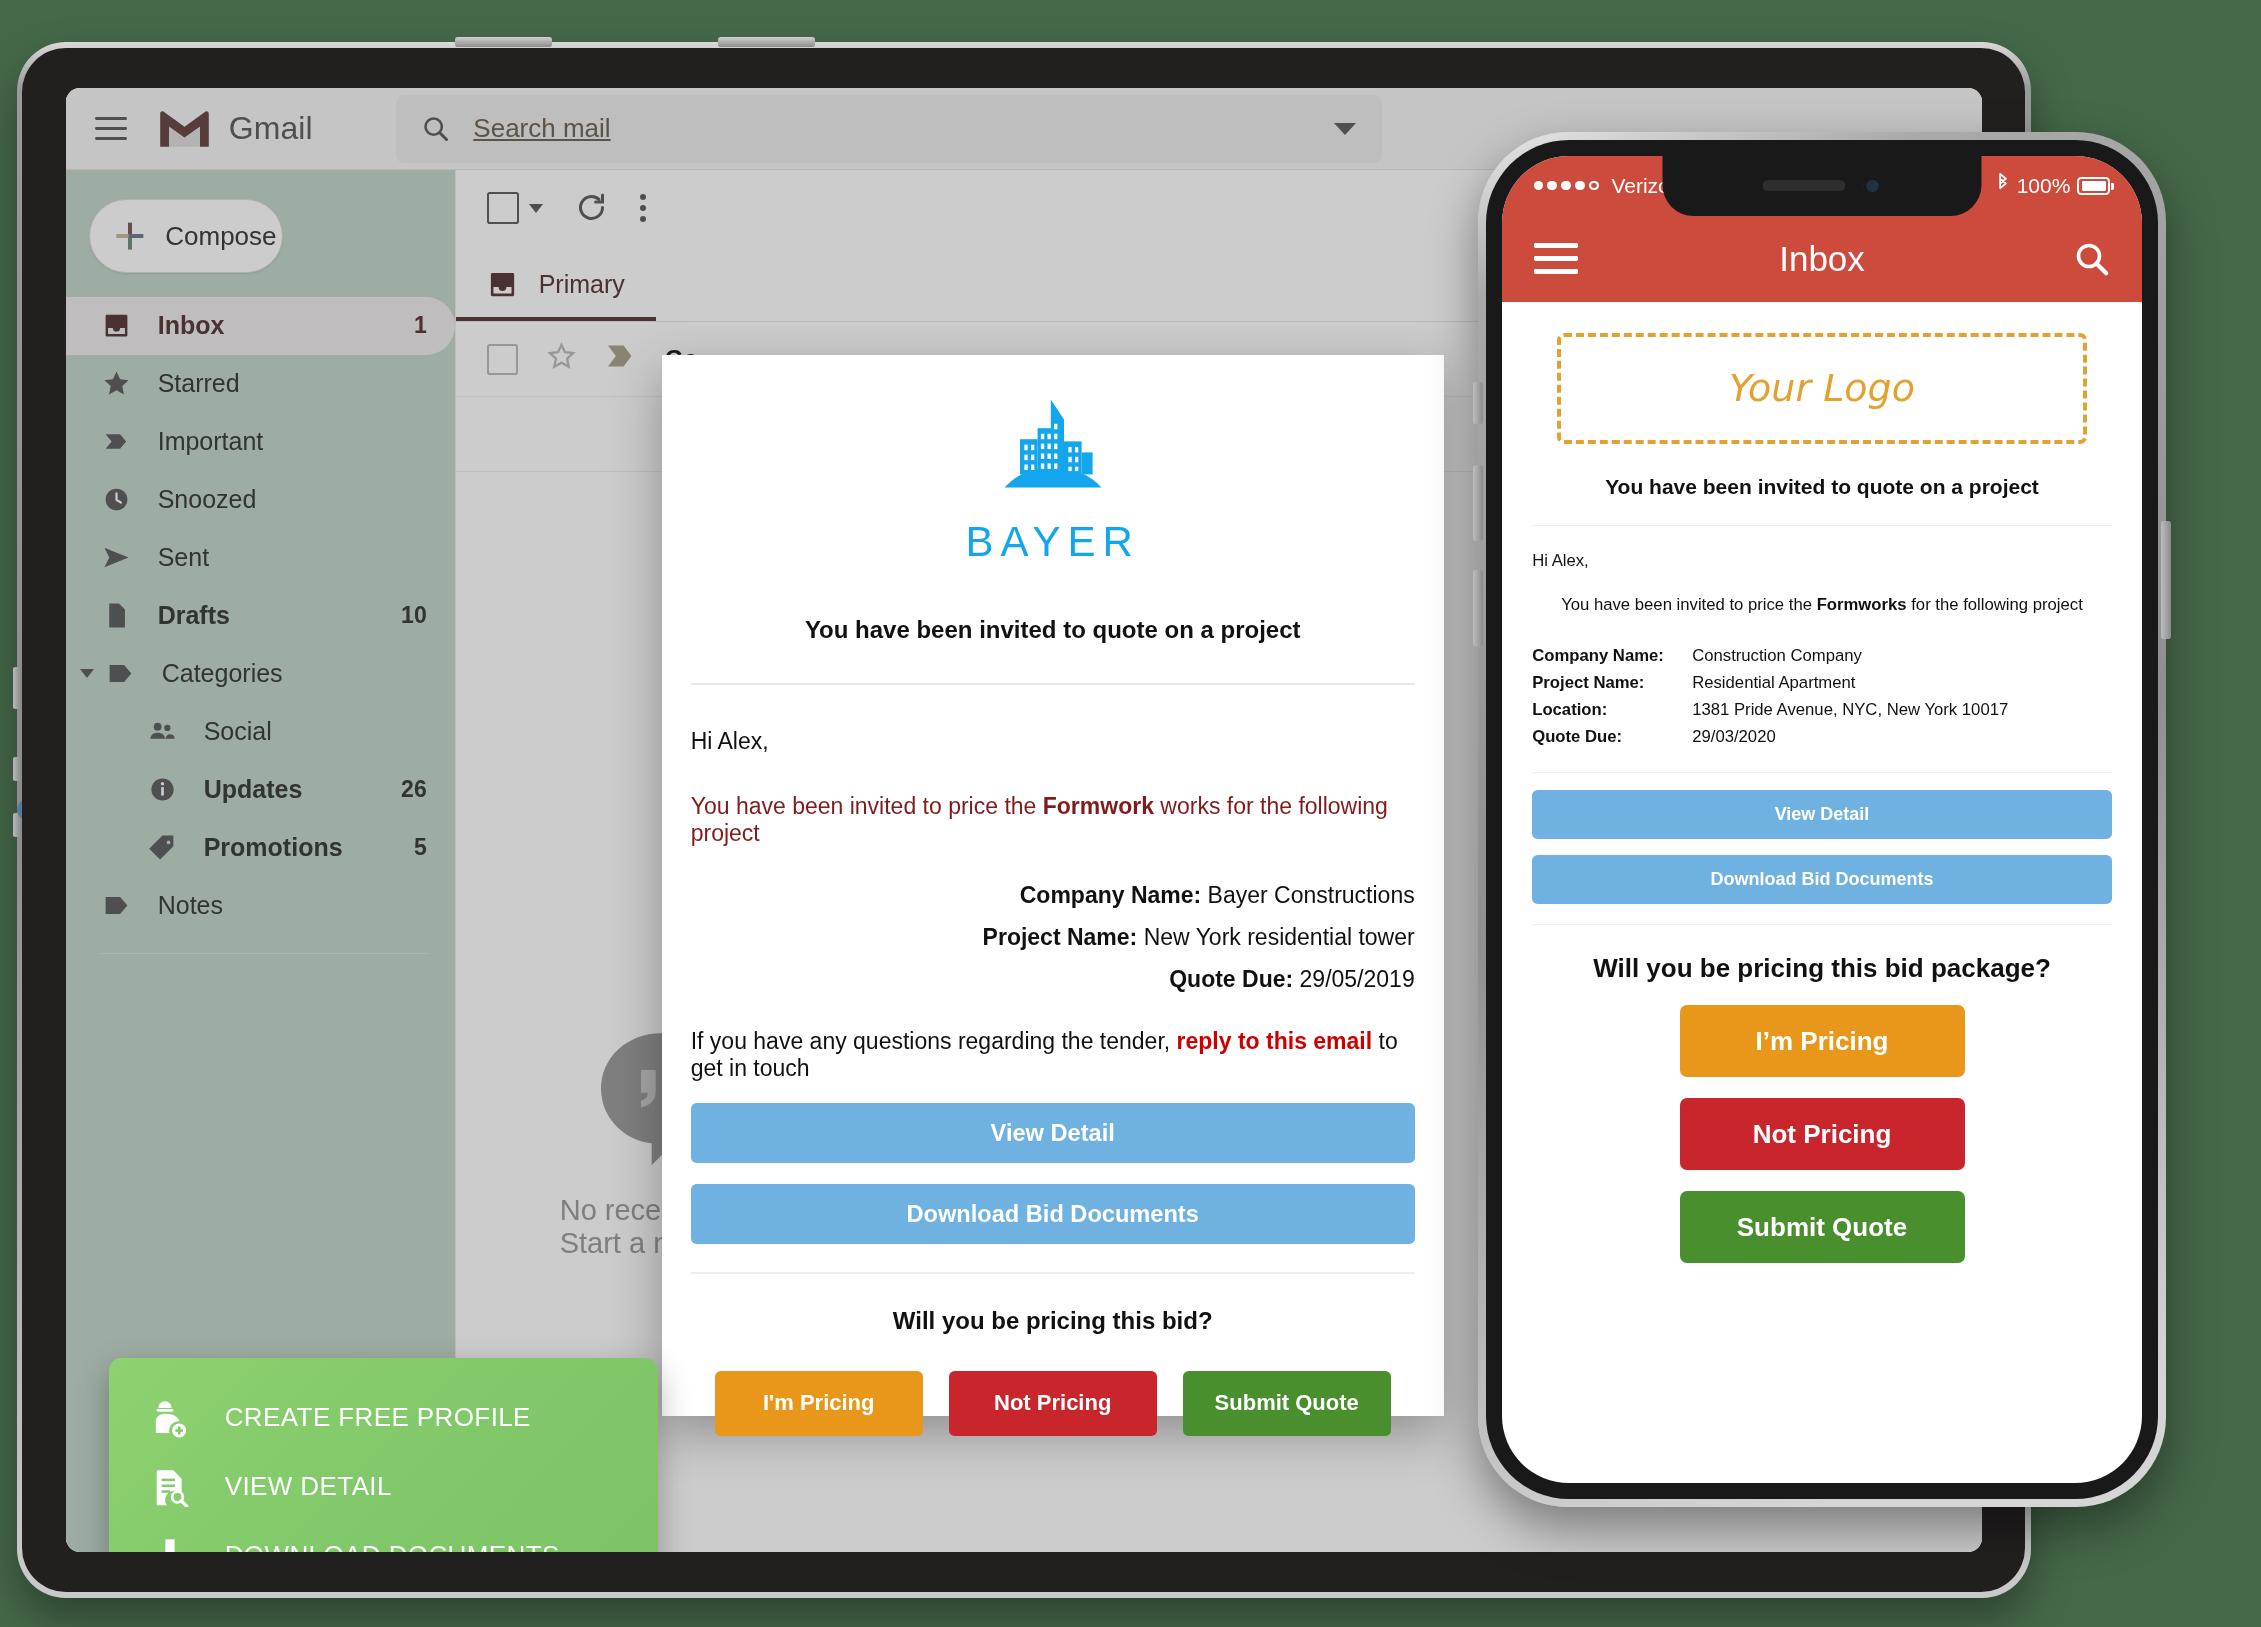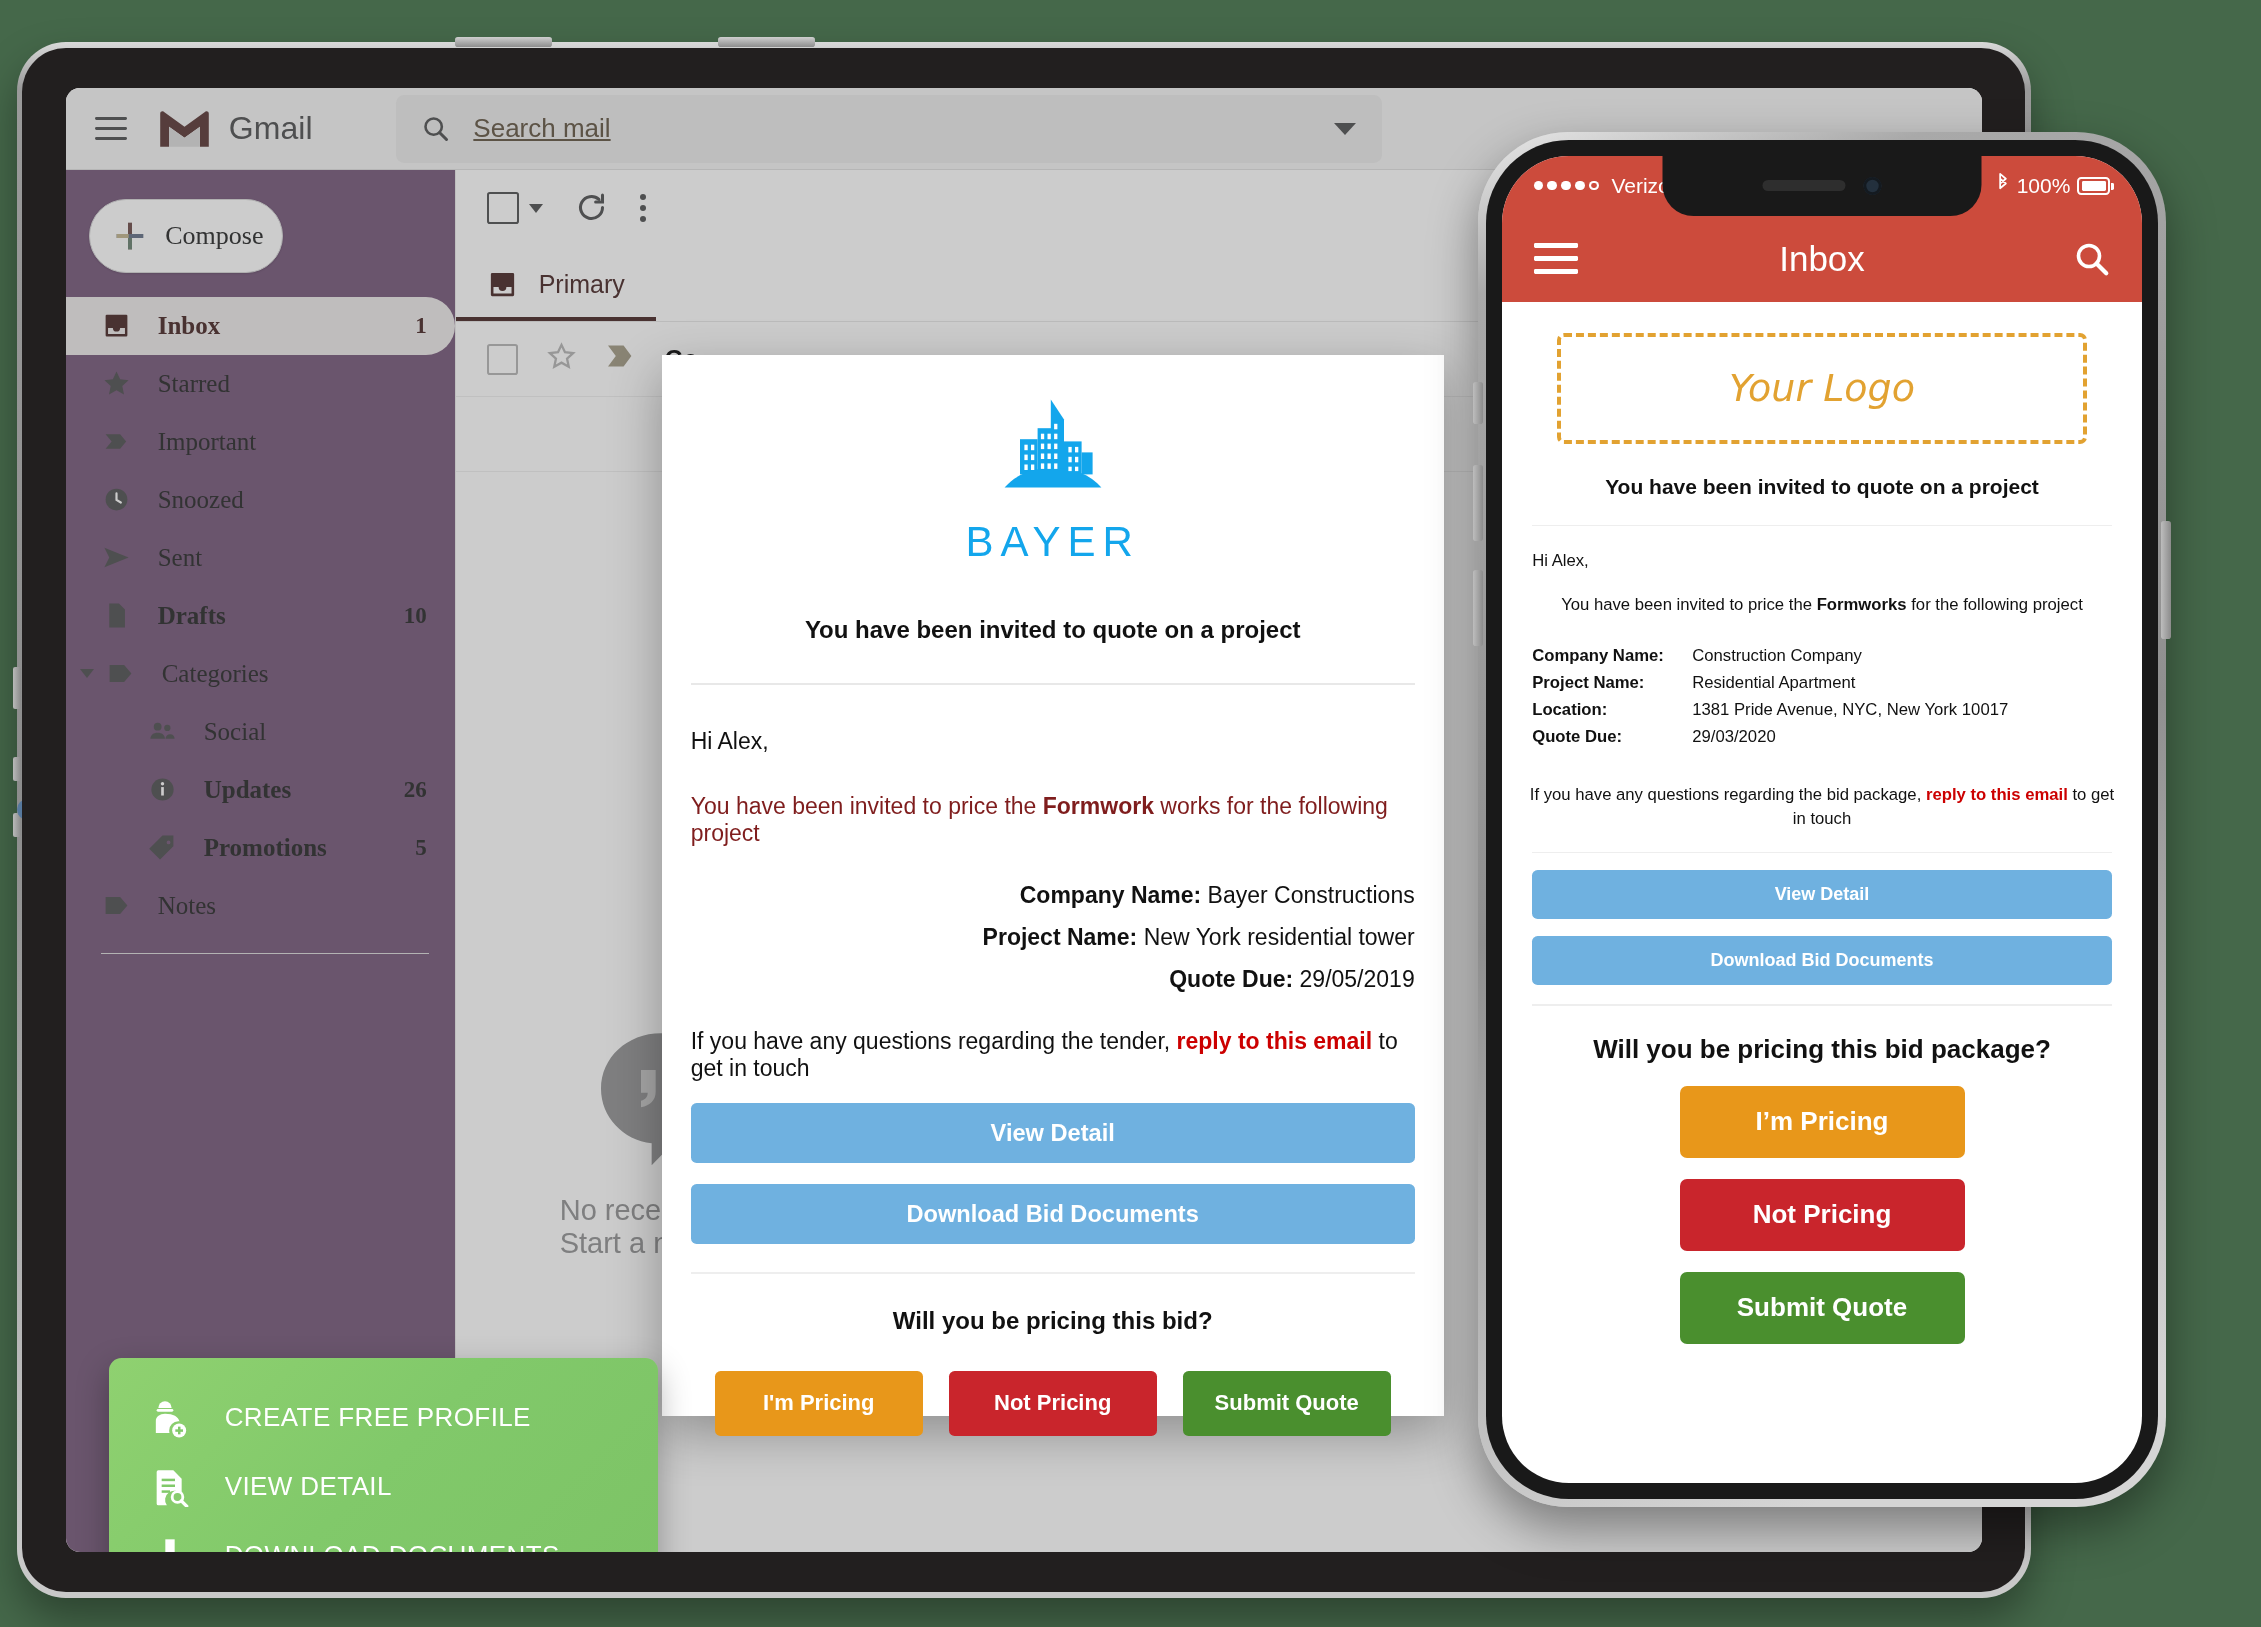--- a/index.html
+++ b/index.html
@@ -76,21 +76,21 @@
   .gm-search {
     margin-left: 83px; width: 986px; height: 68px;
     background: #ededed; border-radius: 8.3px;
     display:flex; align-items:center; padding: 0 26px;
   }
   .gm-search .mag { width: 28px; height: 28px; flex: none; }
   .gm-search .ph { margin-left: 23.6px; font-size: 26px; color: #a16207; flex: 1; text-decoration: underline;}
   .gm-search .caret { width:0;height:0;border-left:11px solid transparent;border-right:11px solid transparent;border-top:12.5px solid #5f6368; }
 
   .gmail-body { display: flex; height: calc(100% - 82px); }
-  .gm-side { width: 389px; padding-top: 22px; background: #d946ef; font-family: Liberation Serif, serif; }
+  .gm-side { width: 389px; padding-top: 22px; background: #86efac; }
   .gm-compose {
     margin: 7px 0 0 23.6px; width: 194px; height: 74px;
     border: 0.7px solid #dadce0; border-radius: 38px;
     display:flex; align-items:center; box-shadow: 0 0.7px 2.1px rgba(0,0,0,.12);
     background:#fff;
   }
   .gm-compose .plus { margin-left: 23.6px; width: 32px; height: 32px; position: relative; }
   .gm-compose .lbl { margin-left: 19.4px; font-size: 26px; color:#3c4043; }
   .gm-nav { margin-top: 23.6px; }
   .gm-item {
@@ -708,23 +708,20 @@
           <td class="k">Location:</td>
           <td>1381 Pride Avenue, NYC, New York 10017</td>
         </tr>
         <tr>
           <td class="k">Quote Due:</td>
           <td>29/03/2020</td>
         </tr>
       </tbody>
         </table>
 
-      <div class="ph-note">
-        <span>If you have any questions regarding the bid package, </span><a class="red" href="#" style="text-decoration:none;">reply to this email</a><span> to get in touch</span>
-      </div>
 
       <div class="ph-hr2"></div>
       <button class="ph-btn">View Detail</button>
       <button class="ph-btn">Download Bid Documents</button>
       <div class="ph-hr3"></div>
 
       <div class="ph-ask">Will you be pricing this bid package?</div>
       <button class="ph-act orange">I’m Pricing</button>
       <button class="ph-act red">Not Pricing</button>
       <button class="ph-act green">Submit Quote</button>

